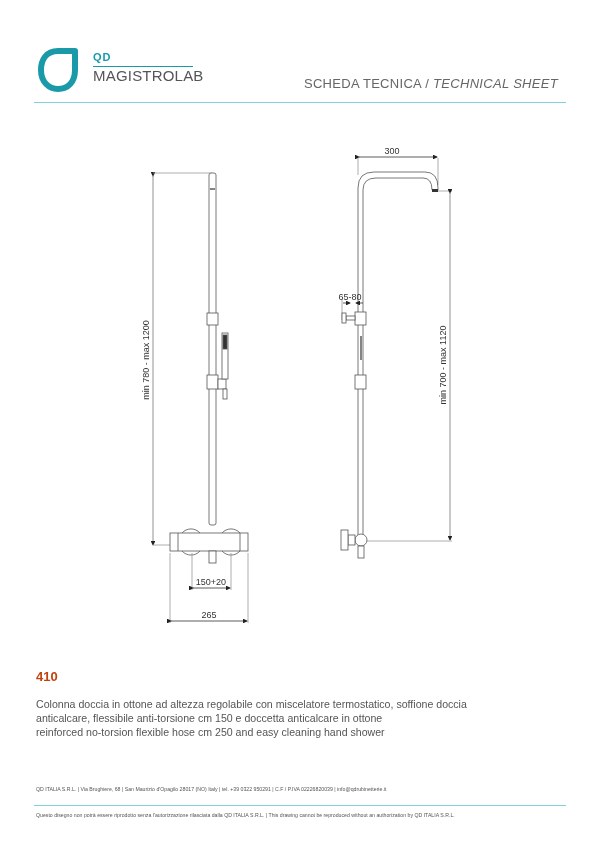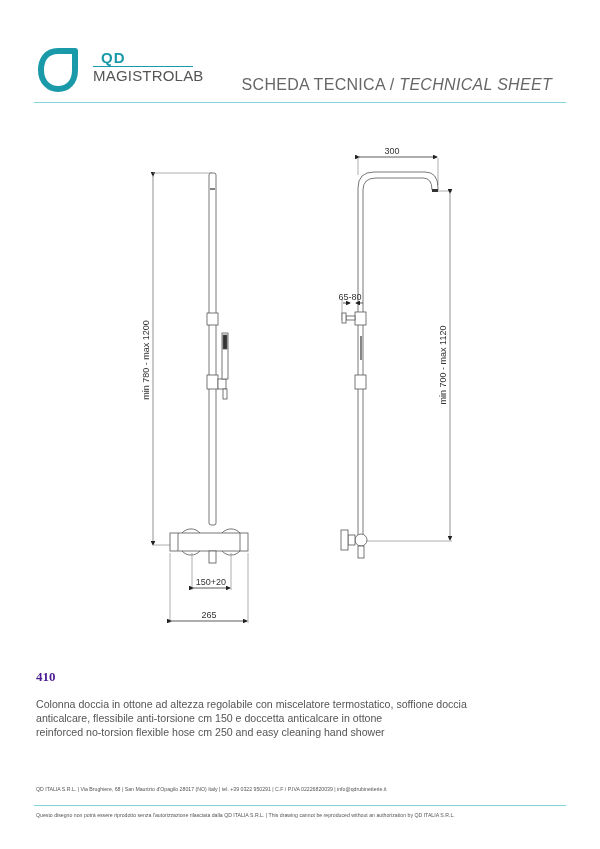--- a/index.html
+++ b/index.html
@@ -1,26 +1,26 @@
 <!DOCTYPE html>
 <html><head>
 <meta charset="utf-8">
 <style>
   html, body { margin: 0; padding: 0; background: #ffffff; }
   body { width: 600px; height: 849px; position: relative; overflow: hidden; font-family: "Liberation Sans", sans-serif; color: #555; }
   .abs { position: absolute; }
   .logo-mark { left: 36px; top: 46px; width: 44px; height: 48px; }
-  .brand-qd { left: 101px; top: 50px; font-size: 15px; font-weight: bold; color: #1a9aa8; letter-spacing: 1px; line-height: 15px; }
+  .brand-qd { left: 93px; top: 50px; font-size: 11px; font-weight: bold; color: #1a9aa8; letter-spacing: 1px; line-height: 15px; }
   .brand-underline { left: 93px; top: 66px; width: 100px; height: 1px; background: #1a9aa8; }
   .brand-name { left: 93px; top: 68px; font-size: 15px; color: #555; line-height: 16px; letter-spacing: 0.2px; text-align: right; }
-  .sheet-title { right: 48px; top: 76px; font-size: 16px; color: #666; letter-spacing: 0.3px; }
+  .sheet-title { right: 42px; top: 76px; font-size: 13px; color: #666; letter-spacing: 0.3px; }
   .sheet-title .it { font-style: italic; }
   .header-rule { left: 34px; top: 102px; width: 532px; height: 1px; background: #7fd3dc; }
   .drawing { left: 0; top: 120px; width: 600px; height: 520px; }
-  .product-code { left: 36px; top: 669px; font-size: 13px; font-weight: bold; color: #4c1d95; font-family: Liberation Serif, serif; }
+  .product-code { left: 36px; top: 669px; font-size: 13px; font-weight: bold; color: #c2410c; }
   .desc { left: 36px; top: 697px; width: 540px; font-size: 10.6px; color: #555; line-height: 14.2px; }
   .desc div { white-space: nowrap; }
   .footer-info { left: 36px; top: 786px; font-size: 5.2px; color: #555; white-space: nowrap; }
   .footer-rule { left: 34px; top: 805px; width: 532px; height: 1px; background: #7fd3dc; }
   .footer-legal { left: 36px; top: 812px; font-size: 5.2px; color: #555; white-space: nowrap; }
   svg text { font-family: "Liberation Sans", sans-serif; fill: #333; }
 </style>
 </head>
 <body>
 

